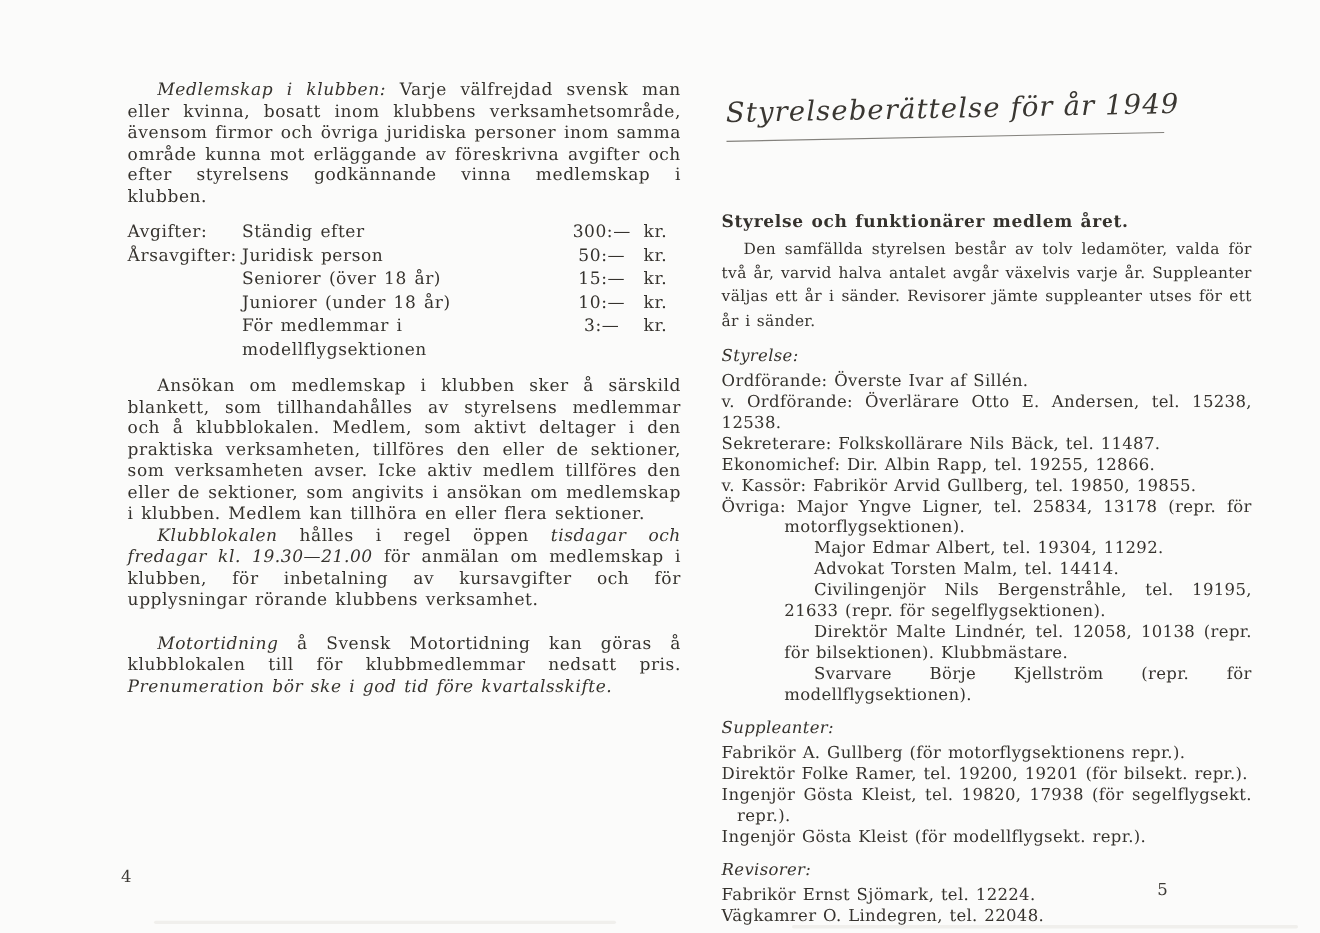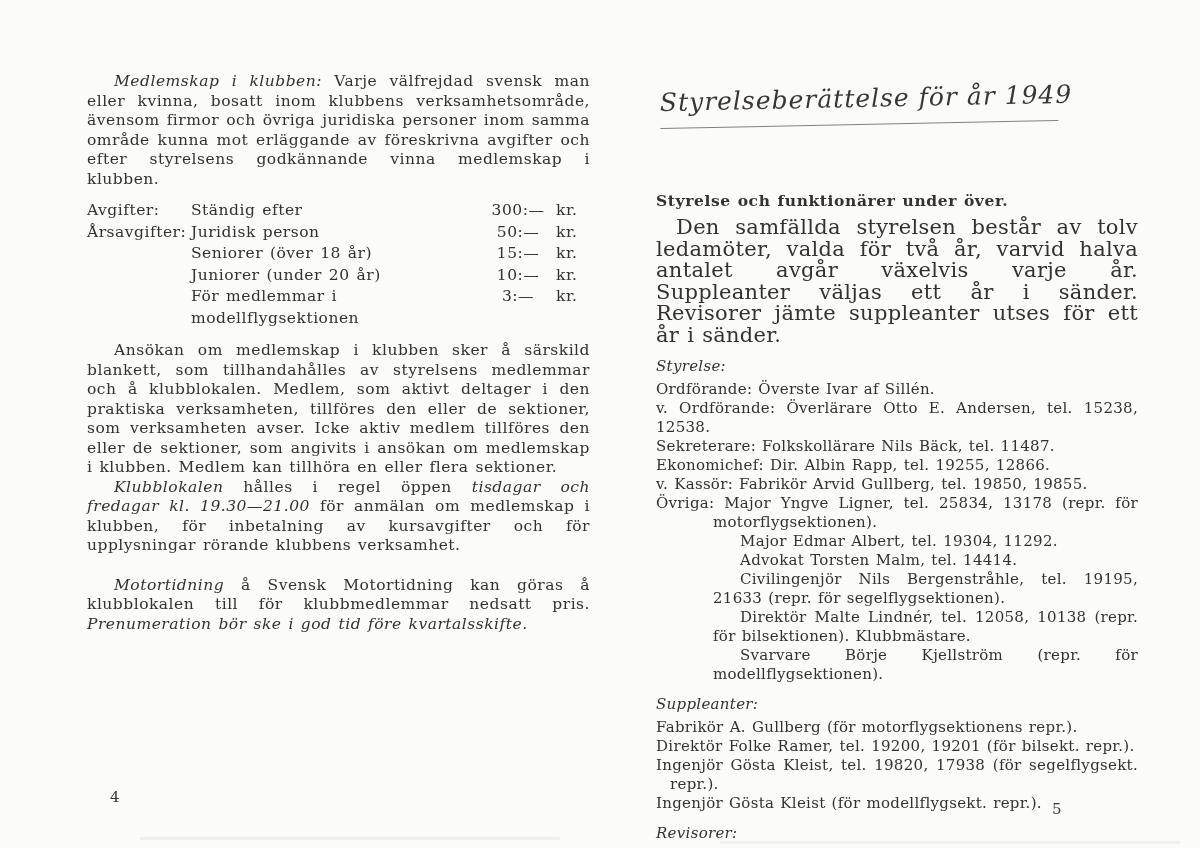--- a/index.html
+++ b/index.html
@@ -10,21 +10,21 @@
     color:#35322d;
   }
   .it{font-style:italic;}
   .b{font-weight:bold;}
   .j{text-align:justify;}
   .ind{text-indent:27px;}
   p{margin:0;}
 
   
   .leftpage{
-    position:absolute;left:87px;top:72px;width:503px;
+    position:absolute;left:116px;top:72px;width:503px;
     font-size:15.5px;line-height:19.5px;letter-spacing:.5px;word-spacing:1.5px;
   }
   .fees{margin-top:11px;margin-bottom:12px;}
   .fee-row{display:flex;line-height:21.5px;}
   .fee-label{flex:none;width:104px;}
   .fee-item{flex:1;}
   .fee-value{flex:none;width:58px;text-align:center;}
   .fee-unit{flex:none;width:34px;margin-left:9px;}
   .para2{margin-top:2px;}
   .para3{margin-top:0;}
@@ -39,21 +39,21 @@
     font-style:italic;font-size:25px;letter-spacing:1px;
     text-align:center;color:#3a3732;white-space:nowrap;
   }
   .titlerule{margin-top:11px;border-top:1.6px solid #83817c;height:0;}
 
   .rightpage{
     position:absolute;left:656px;top:191px;width:482px;
     font-size:15px;line-height:19px;letter-spacing:.3px;word-spacing:1px;
   }
   .rheading{font-size:15.5px;letter-spacing:.6px;margin-bottom:7px;}
-  .rintro{font-size:21px;line-height:21.5px;text-indent:20px;}
+  .rintro{font-size:14px;line-height:21.5px;text-indent:20px;}
   .sublabel{font-style:italic;margin-top:11px;margin-bottom:4px;}
   .entry{text-align:justify;}
   .entry.hang{padding-left:57px;text-indent:-57px;}
   .entry.ind{padding-left:57px;}
   .entry.hangsm{padding-left:14px;text-indent:-14px;}
 
   
   .pagenum{position:absolute;font-size:15px;color:#3c3934;}
   .pn4{left:110px;top:788px;}
   .pn5{left:1052px;top:800px;}
@@ -98,21 +98,21 @@
           <span class="fee-unit">kr.</span>
         </div>
         <div class="fee-row">
           <span class="fee-label"></span>
           <span class="fee-item">Seniorer (över 18 år)</span>
           <span class="fee-value">15:—</span>
           <span class="fee-unit">kr.</span>
         </div>
         <div class="fee-row">
           <span class="fee-label"></span>
-          <span class="fee-item">Juniorer (under 20 år)</span>
+          <span class="fee-item">Juniorer (under 18 år)</span>
           <span class="fee-value">10:—</span>
           <span class="fee-unit">kr.</span>
         </div>
         <div class="fee-row">
           <span class="fee-label"></span>
           <span class="fee-item">För medlemmar i modellflygsektionen</span>
           <span class="fee-value">3:—</span>
           <span class="fee-unit">kr.</span>
         </div>
       </div>
@@ -125,21 +125,21 @@
   </div>
 
   <div class="pagenum pn4">4</div>
 
   <div class="rtitle">
     <div class="titletext">Styrelseberättelse för år 1949</div>
     <div class="titlerule"></div>
   </div>
 
   <div class="rightpage">
-    <div class="rheading b">Styrelse och funktionärer under över.</div>
+    <div class="rheading b">Styrelse och funktionärer medlem året.</div>
 
     <p class="j rintro">Den samfällda styrelsen består av tolv ledamöter, valda för två år, varvid halva antalet avgår växelvis varje år. Suppleanter väljas ett år i sänder. Revisorer jämte suppleanter utses för ett år i sänder.</p>
 
     <div class="sublabel">Styrelse:</div>
     <div>
         <div class="entry">Ordförande: Överste Ivar af Sillén.</div>
         <div class="entry">v. Ordförande: Överlärare Otto E. Andersen, tel. 15238, 12538.</div>
         <div class="entry">Sekreterare: Folkskollärare Nils Bäck, tel. 11487.</div>
         <div class="entry">Ekonomichef: Dir. Albin Rapp, tel. 19255, 12866.</div>
         <div class="entry">v. Kassör: Fabrikör Arvid Gullberg, tel. 19850, 19855.</div>

